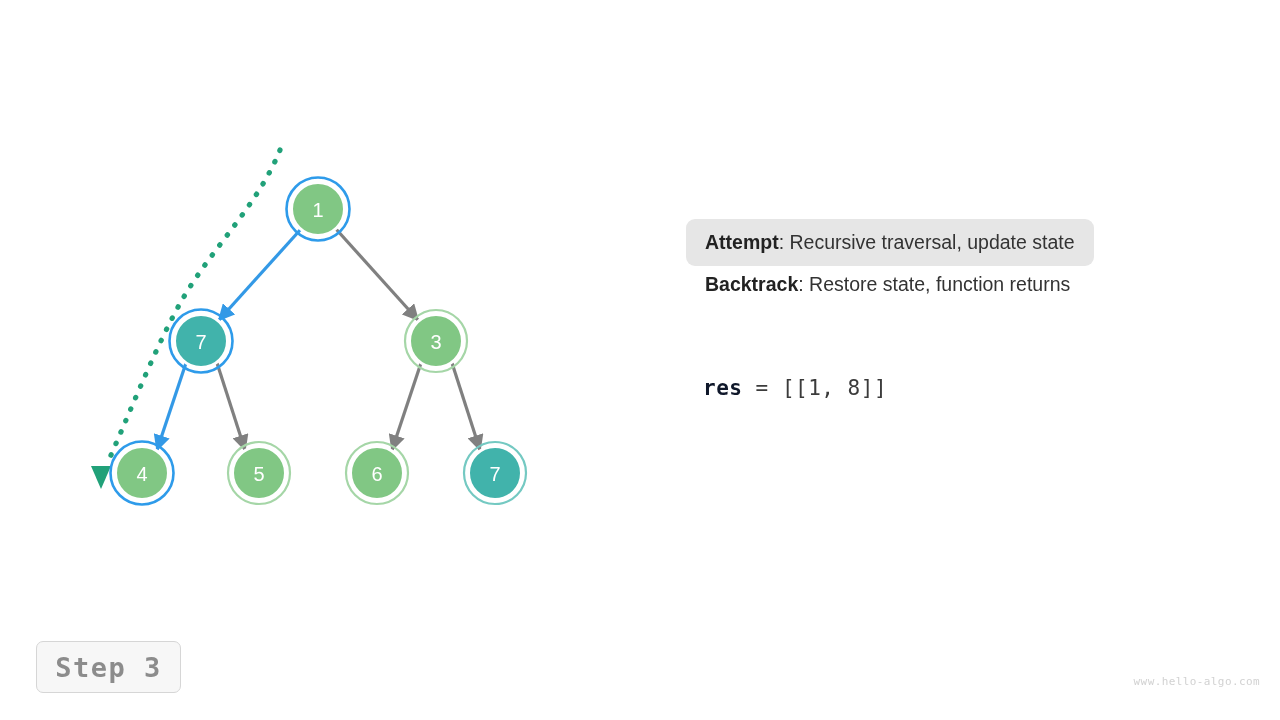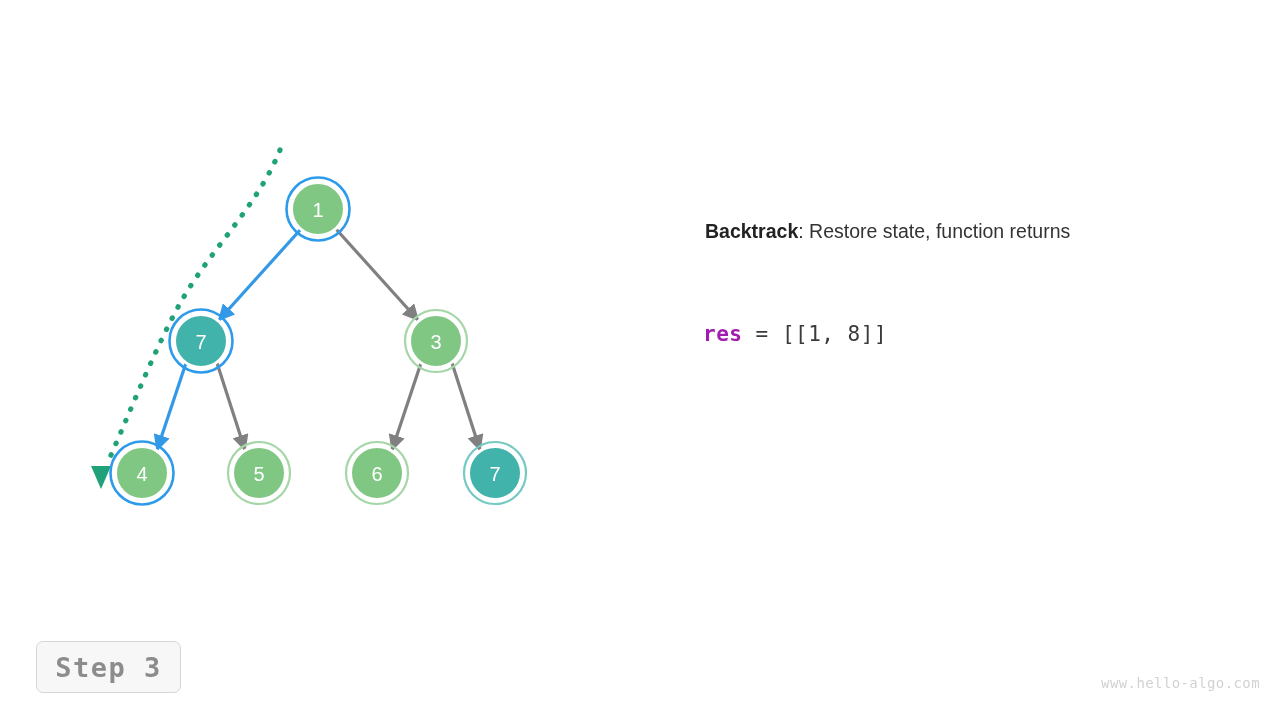--- a/index.html
+++ b/index.html
@@ -52,34 +52,34 @@
 
   .desc-line {
     font-size: 19.5px;
     color: #333333;
     line-height: 1.25;
     white-space: nowrap;
   }
   .desc-line .strong { font-weight: bold; color: #222222; }
 
   .backtrack-row {
-    margin-top: 0;
+    margin-top: 6px;
     padding-left: 19px;
   }
 
   .code-line {
     font-family: "DejaVu Sans Mono", "Liberation Mono", monospace;
     font-size: 21px;
     color: #3b3b3b;
     white-space: pre;
     padding-left: 17px;
     letter-spacing: 0.5px;
   }
   .code-line .var-path { color: #1f7ec4; font-weight: bold; }
-  .code-line .var-res  { color: #a21caf; font-weight: bold; }
+  .code-line .var-res  { color: #0f172a; font-weight: bold; }
 
   #path-line { margin-top: 17px; }
   #res-line  { margin-top: 79px; }
 
   
   #step-badge {
     position: absolute;
     left: 36px;
     top: 641px;
     width: 145px;
@@ -97,21 +97,21 @@
     color: #8c8c8c;
     letter-spacing: 1.5px;
   }
 
   
   #watermark {
     position: absolute;
     right: 20px;
     top: 675px;
     font-family: "DejaVu Sans Mono", "Liberation Mono", monospace;
-    font-size: 14px;
+    font-size: 11px;
     color: #d2d2d2;
     letter-spacing: 0.4px;
   }
 </style>
 </head>
 <body>
 
 <svg id="tree-canvas" viewBox="0 0 640 720">
   <defs>
     <marker id="arrow-gray" viewBox="0 0 10 10" refX="9" refY="5" markerWidth="5.2" markerHeight="5.2" orient="auto-start-reverse">
@@ -179,20 +179,23 @@
     <g>
       <circle cx="495" cy="473" r="31" fill="none" stroke="#74c9c2" stroke-width="2.2"></circle>
       <circle cx="495" cy="473" r="26.5" fill="#41b3ab" stroke="#ffffff" stroke-width="3"></circle>
       <text class="node-label" x="495" y="474">7</text>
     </g>
   </g>
 </svg>
 
 <div id="info-panel">
 
+  <div class="attempt-box">
+    <span class="desc-line"><span class="strong">Attempt</span><span>: Recursive traversal, update state</span></span>
+  </div>
 
   <div class="backtrack-row">
     <span class="desc-line"><span class="strong">Backtrack</span><span>: Restore state, function returns</span></span>
   </div>
 
 
   <div id="res-line" class="code-line"><span class="var-res">res</span><span> = </span><span>[[1, 8]]</span></div>
 
 </div>
 

